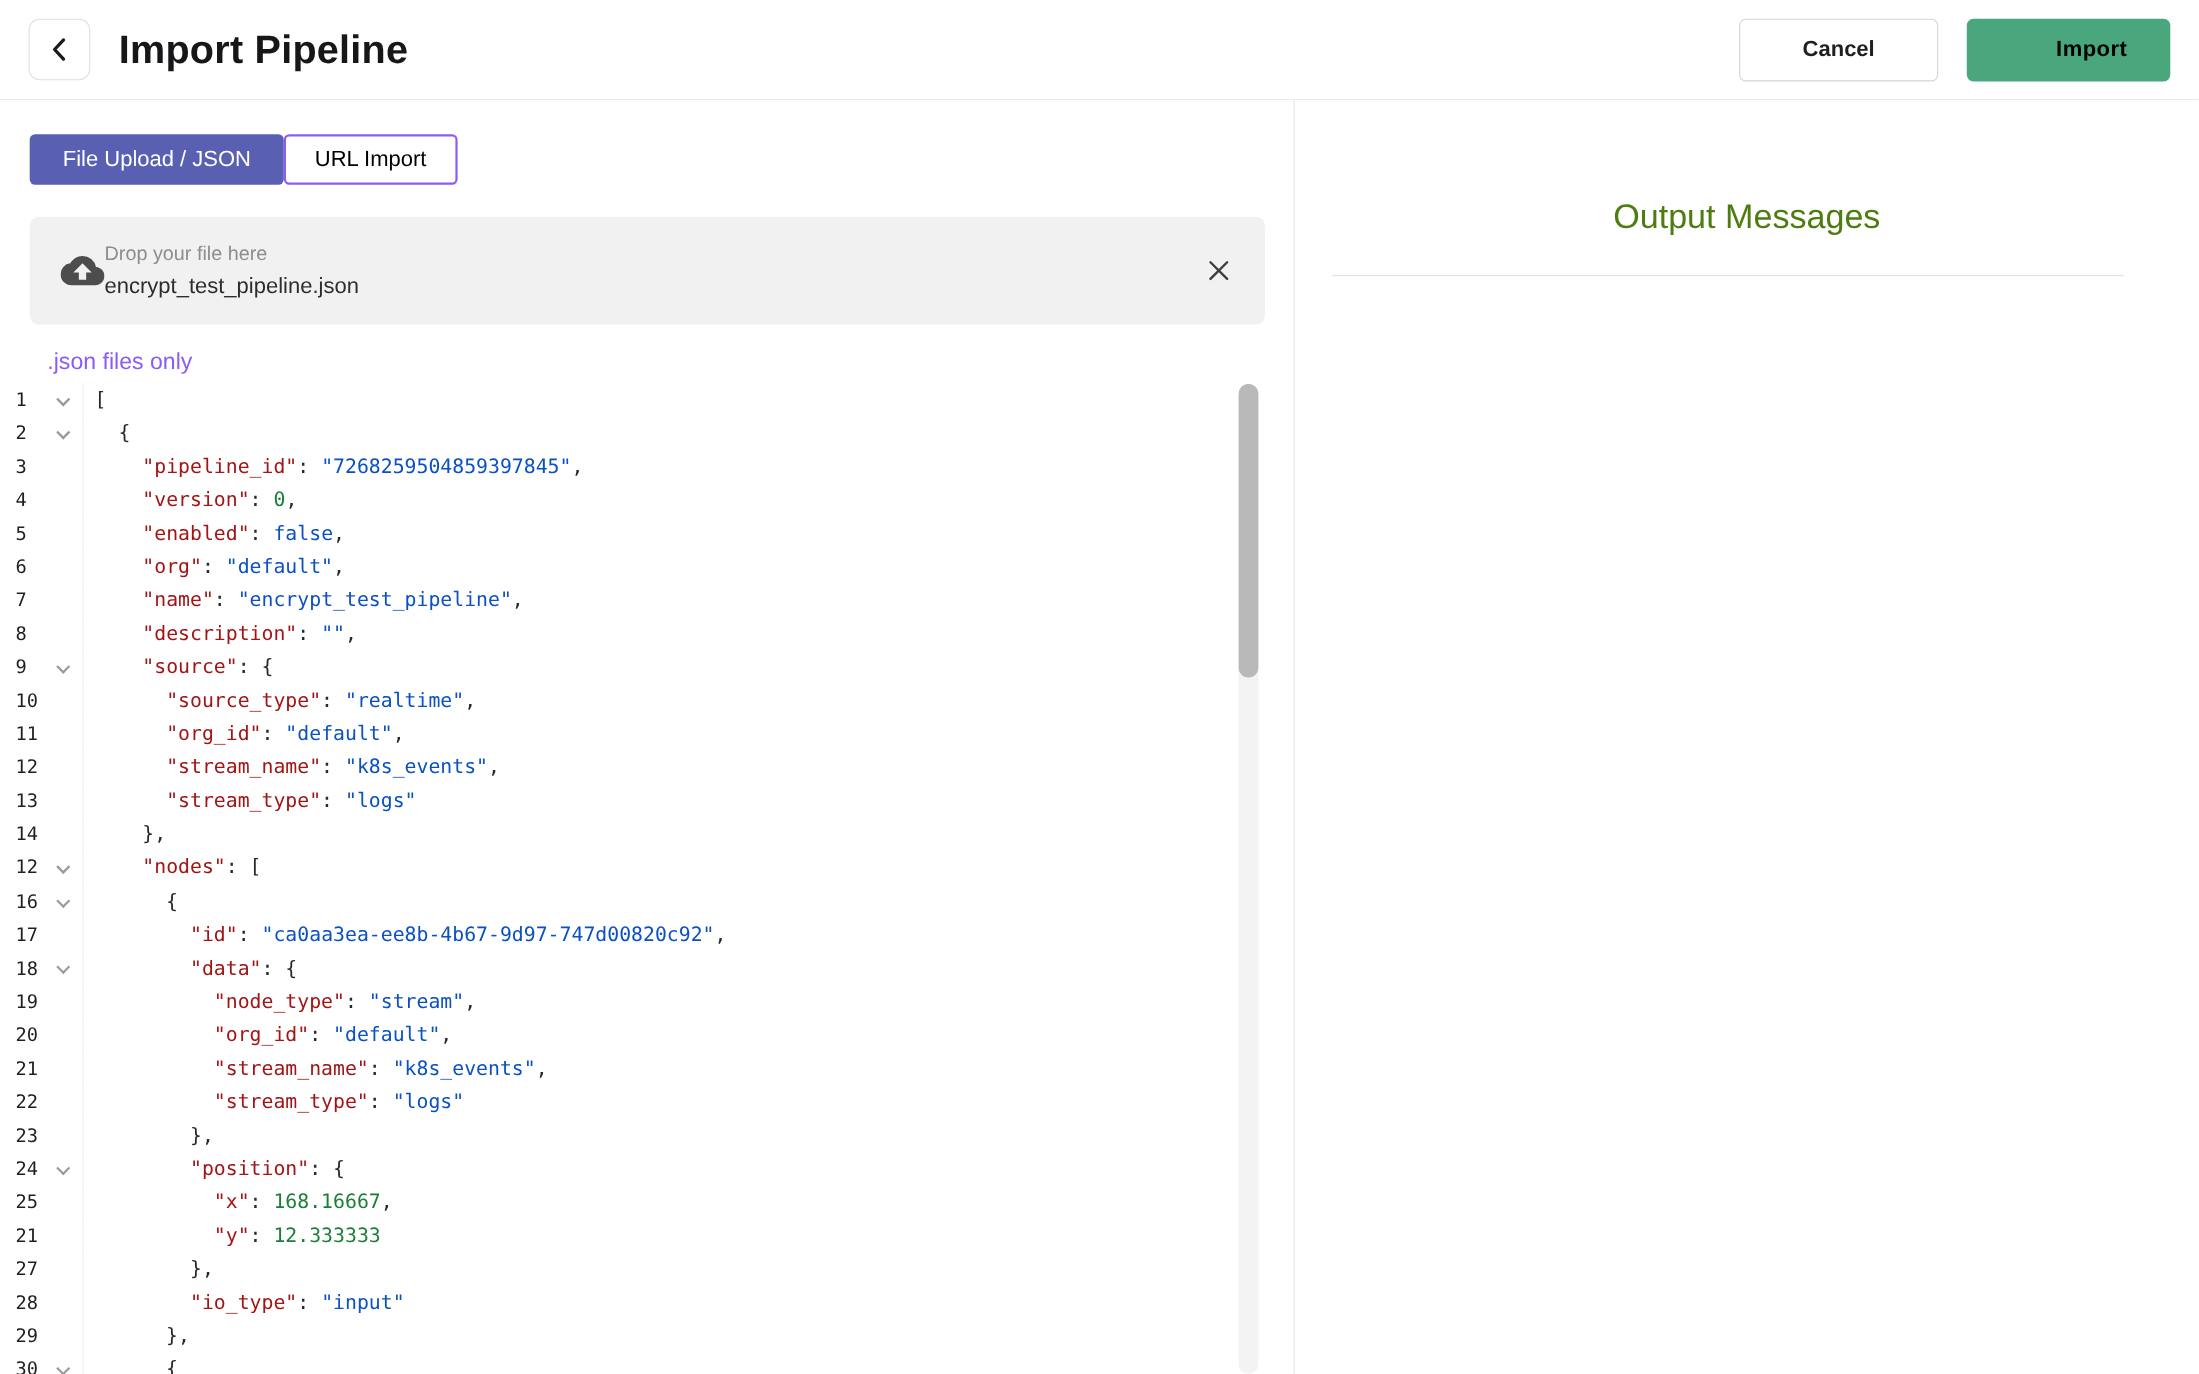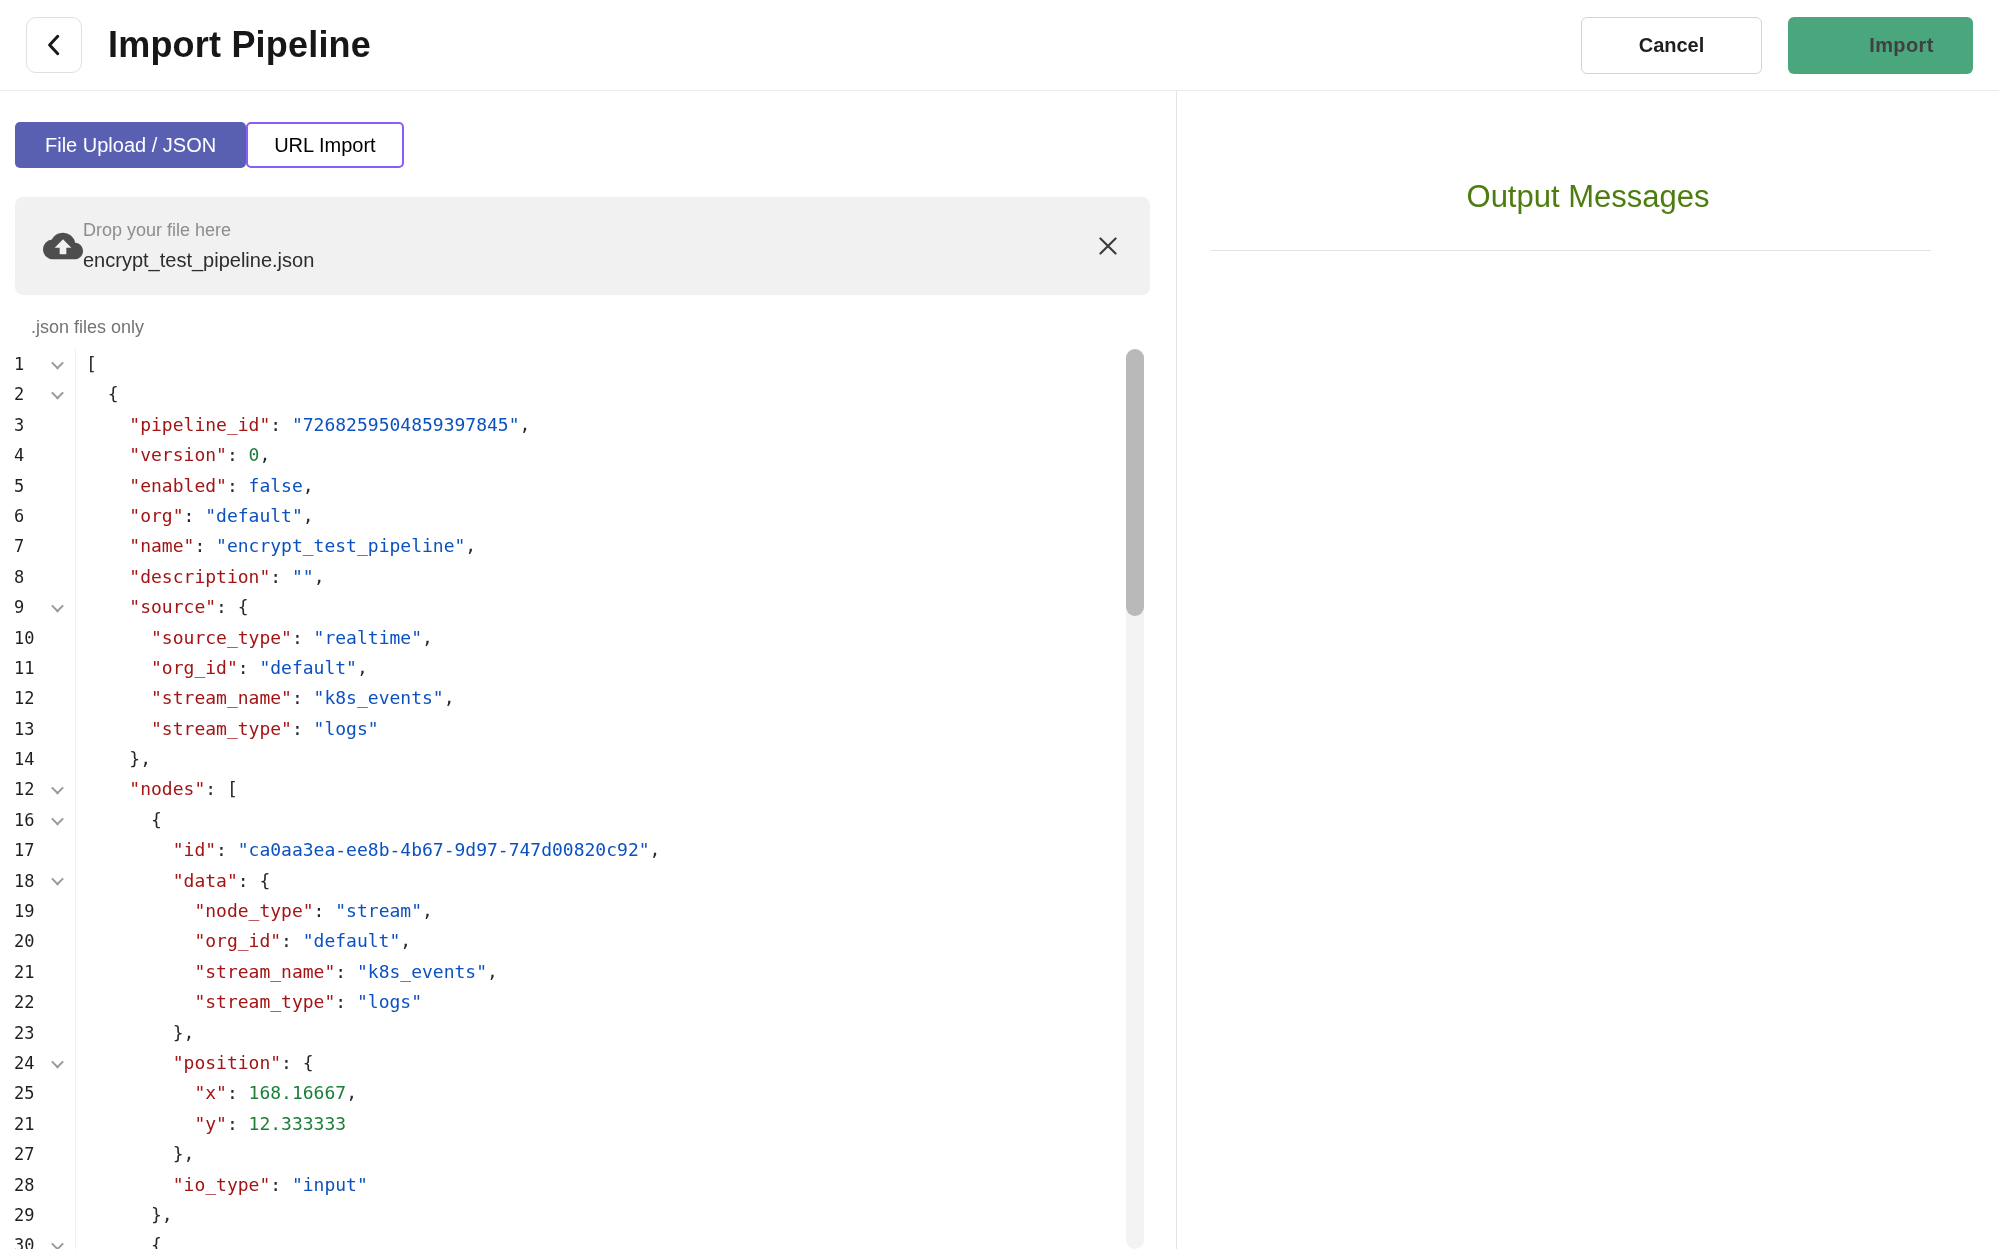--- a/index.html
+++ b/index.html
@@ -17,44 +17,44 @@
   
   .header{height:91px;display:flex;align-items:center;padding:0 26px;border-bottom:1px solid #ebebeb;}
   .back-btn{width:56px;height:56px;border:1px solid #e0e0e0;border-radius:10px;background:#fff;
     display:flex;align-items:center;justify-content:center;cursor:pointer;flex:none;}
   .back-btn svg{width:30px;height:30px;}
   .page-title{font-size:36px;font-weight:600;color:#17171a;margin-left:26px;letter-spacing:.2px;}
   .header-actions{margin-left:auto;display:flex;gap:26px;align-items:center;}
   .btn{height:57px;border-radius:6px;font-size:20px;font-weight:700;display:flex;align-items:center;
     justify-content:center;cursor:pointer;font-family:inherit;}
   .btn-cancel{width:181px;background:#fff;border:1px solid #d4d4d4;color:#1f1f1f;}
-  .btn-import{width:185px;background:var(--accent-green);border:none;color:#404040;letter-spacing:.4px;padding-left:48px;}
+  .btn-import{width:185px;background:var(--accent-green);border:none;color:#000000;letter-spacing:.4px;padding-left:48px;}
 
   
   .main{display:flex;height:1158px;}
-  .left{width:1176px;position:relative;flex:none;}
+  .left{width:1176px;position:relative;flex:none;padding-left:12px;}
   .right{flex:1;border-left:1px solid #e4e4e4;padding-top:88px;}
 
   
   .tabs{display:flex;margin:31px 0 0 15px;}
   .tab{height:46px;display:flex;align-items:center;font-size:20px;cursor:pointer;border-radius:5px;}
   .tab-active{background:var(--accent-purple);color:#fff;padding:0 30px;}
   .tab-inactive{background:#fff;color:#000000;border:2px solid #8b5cf6;padding:0 26px;}
 
   
   .dropzone{margin:29px 26px 0 15px;height:98px;background:#f1f1f2;border-radius:8px;
     display:flex;align-items:center;padding:0 0 0 28px;cursor:pointer;}
   .cloud-icon{width:40px;height:40px;flex:none;color:#4d4d4d;display:flex;align-items:center;}
   .drop-texts{display:flex;flex-direction:column;gap:8px;}
   .drop-hint{font-size:18px;color:#8d8d90;}
   .drop-file{font-size:20px;color:#2d2d30;}
   .close-btn{margin-left:auto;margin-right:24px;width:36px;height:36px;display:flex;align-items:center;
     justify-content:center;cursor:pointer;background:none;border:none;}
   .close-btn svg{width:26px;height:26px;}
-  .file-note{margin:22px 0 0 31px;font-size:18px;color:#737373;}
+  .file-note{margin:22px 0 0 31px;font-size:21px;color:#8b5cf6;}
 
   
   .editor{position:absolute;top:258px;left:0;right:26px;bottom:0;overflow:hidden;background:#fff;
     font-family:"DejaVu Sans Mono", monospace;font-size:18px;}
   .code-line{display:flex;height:30.4px;line-height:30.4px;white-space:pre;}
   .gutter{width:76px;flex:none;display:flex;align-items:center;padding-left:14px;border-right:1px solid #efefef;}
   .lnum{width:32px;font-size:17px;color:#1f1f1f;}
   .chev-slot{width:22px;height:100%;display:flex;align-items:center;justify-content:center;}
   .chev{width:9px;height:9px;border-right:2px solid #9a9a9a;border-bottom:2px solid #9a9a9a;
     transform:rotate(45deg) translate(-1px,-1px);cursor:pointer;}

